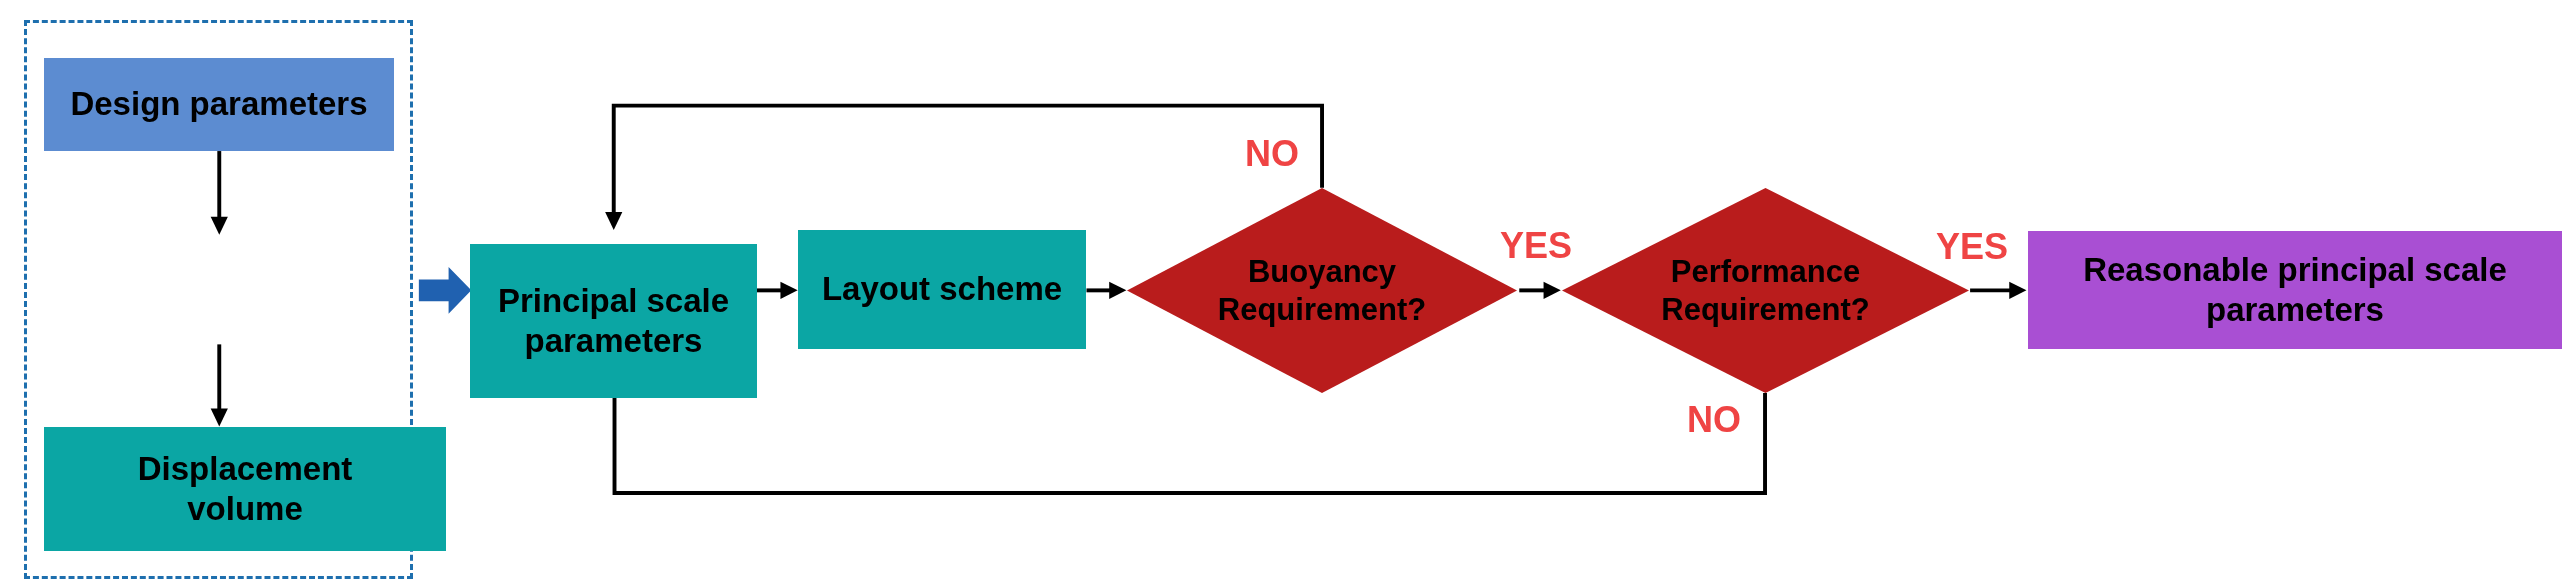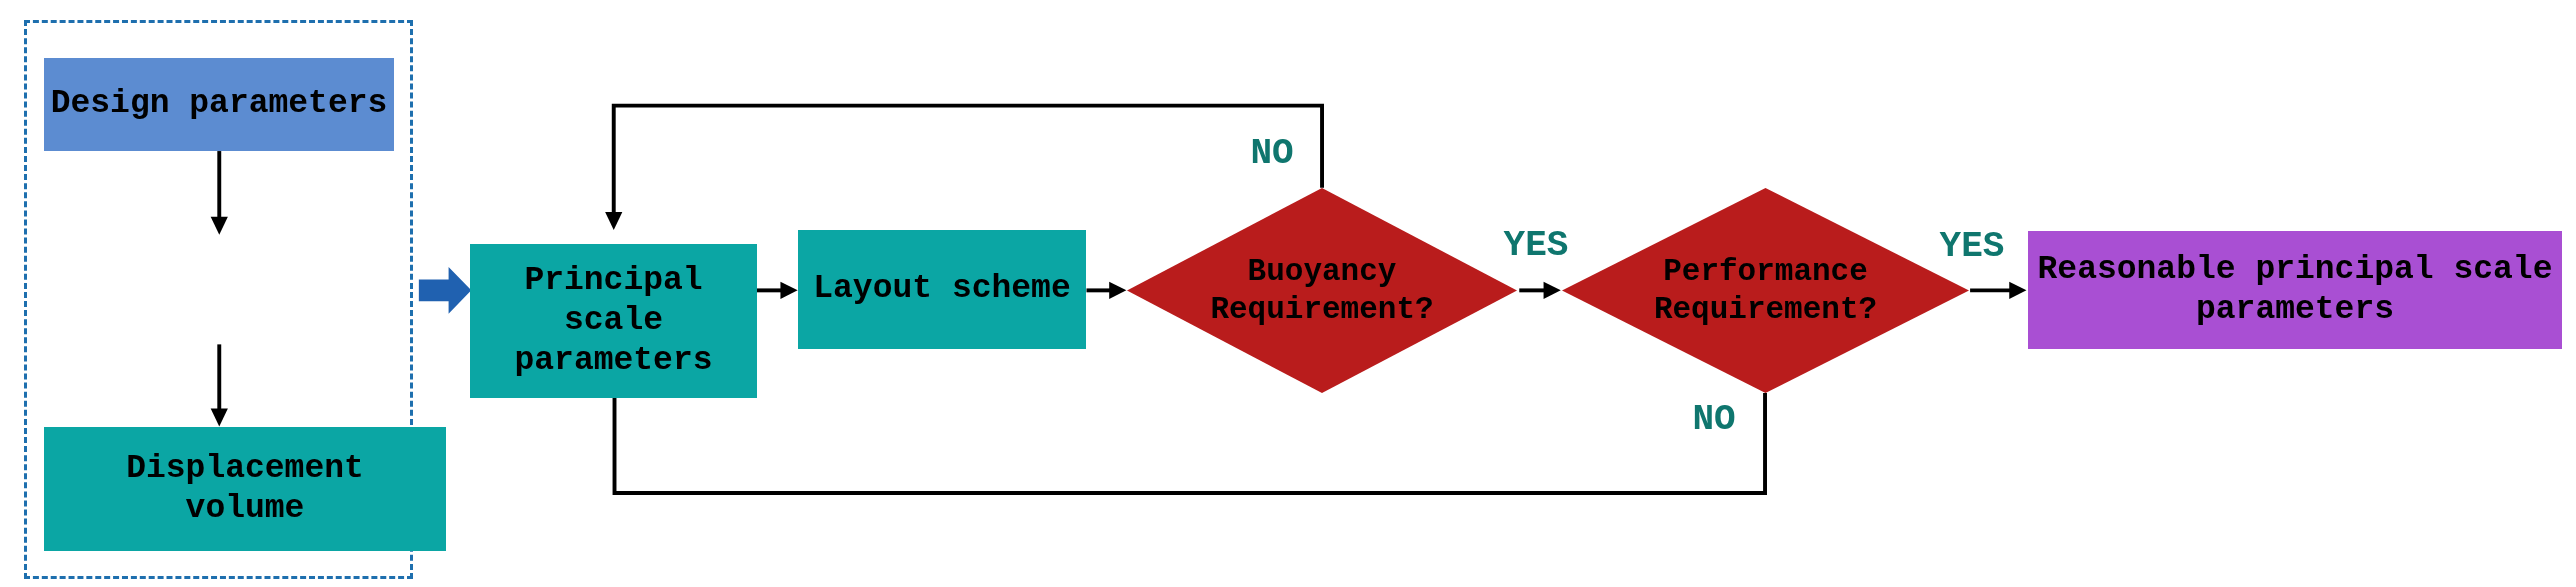--- a/index.html
+++ b/index.html
@@ -6,21 +6,21 @@
     margin: 0;
     padding: 0;
     background: #ffffff;
   }
   .canvas {
     position: relative;
     width: 2576px;
     height: 587px;
     background: #ffffff;
     overflow: hidden;
-    font-family: Liberation Mono, monospace;
+    font-family: Liberation Sans, sans-serif;
   }
   .connector-layer {
     position: absolute;
     left: 0; top: 0;
     width: 2576px; height: 587px;
     pointer-events: none;
   }
   .group-box {
     position: absolute;
     left: 23.5px; top: 20.4px;
@@ -53,21 +53,21 @@
   .n-static       { left: 44px;   top: 236px; width: 350px; height: 108px; }
   .n-displacement { left: 44px;   top: 427px; width: 402px; height: 124px; }
   .n-principal    { left: 470px;  top: 244px; width: 287px; height: 154px; }
   .n-layout       { left: 798px; top: 230px; width: 288px; height: 119px; }
   .n-buoyancy     { left: 1127px; top: 188px; width: 390px; height: 205px; }
   .n-performance  { left: 1562px; top: 188px; width: 407px; height: 205px; }
   .n-reasonable   { left: 2028px; top: 231px; width: 534px; height: 118px; }
   .edge-label {
     position: absolute;
     transform: translate(-50%, -50%);
-    color: #0f766e;
+    color: #ef4444;
     font-weight: bold;
     font-size: 36px;
     line-height: 1;
     white-space: nowrap;
   }
   .l-no-top  { left: 1272px; top: 154px; }
   .l-yes-1   { left: 1536px; top: 246px; }
   .l-no-bot  { left: 1714px; top: 420px; }
   .l-yes-2   { left: 1972px; top: 247px; }
 </style>

